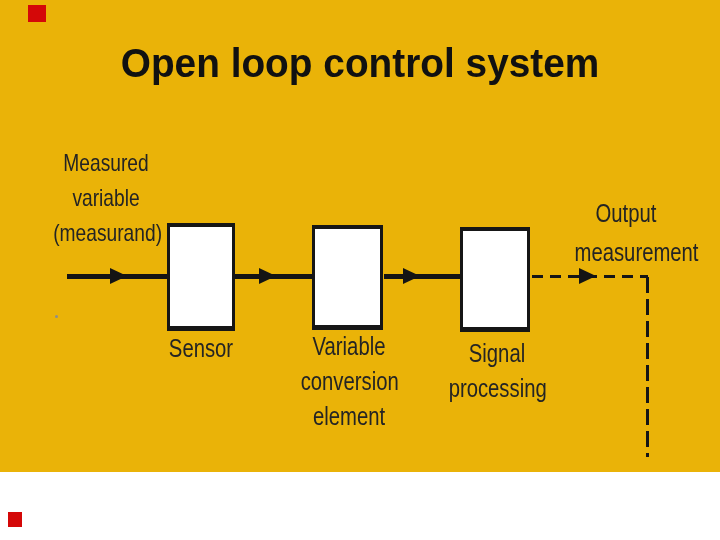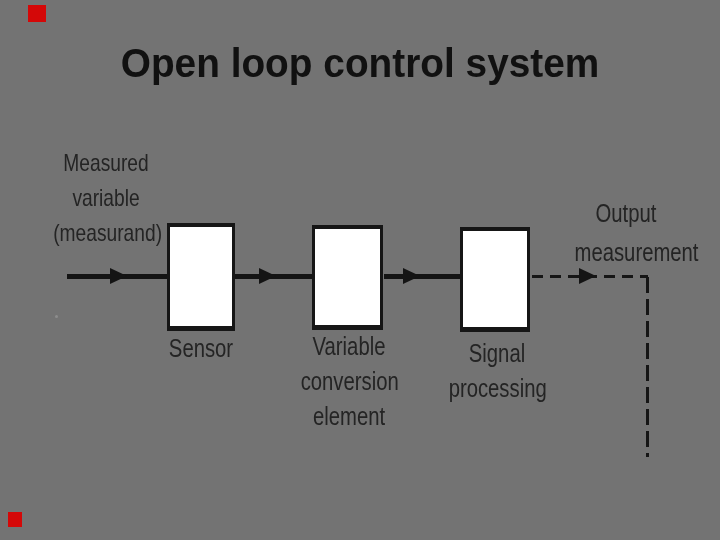--- a/index.html
+++ b/index.html
@@ -3,21 +3,21 @@
 <meta charset="utf-8">
 <style>
   html, body { margin: 0; padding: 0; }
   body {
     width: 720px; height: 540px;
     background: #ffffff;
     font-family: "Liberation Sans", sans-serif;
     position: relative;
     overflow: hidden;
   }
-  .slide { position: absolute; left: 0; top: 0; width: 720px; height: 540px; background: #737373; }
+  .slide { position: absolute; left: 0; top: 0; width: 720px; height: 472px; background: #eab308; }
 
   
   .red-sq { position: absolute; background: #d40808; }
   .red-sq.tl { left: 28px; top: 5px;   width: 18px; height: 17px; }
   .red-sq.bl { left: 8px;  top: 512px; width: 14px; height: 15px; }
 
   
   .title {
     position: absolute; left: 0; top: 39px; width: 720px;
     text-align: center;

